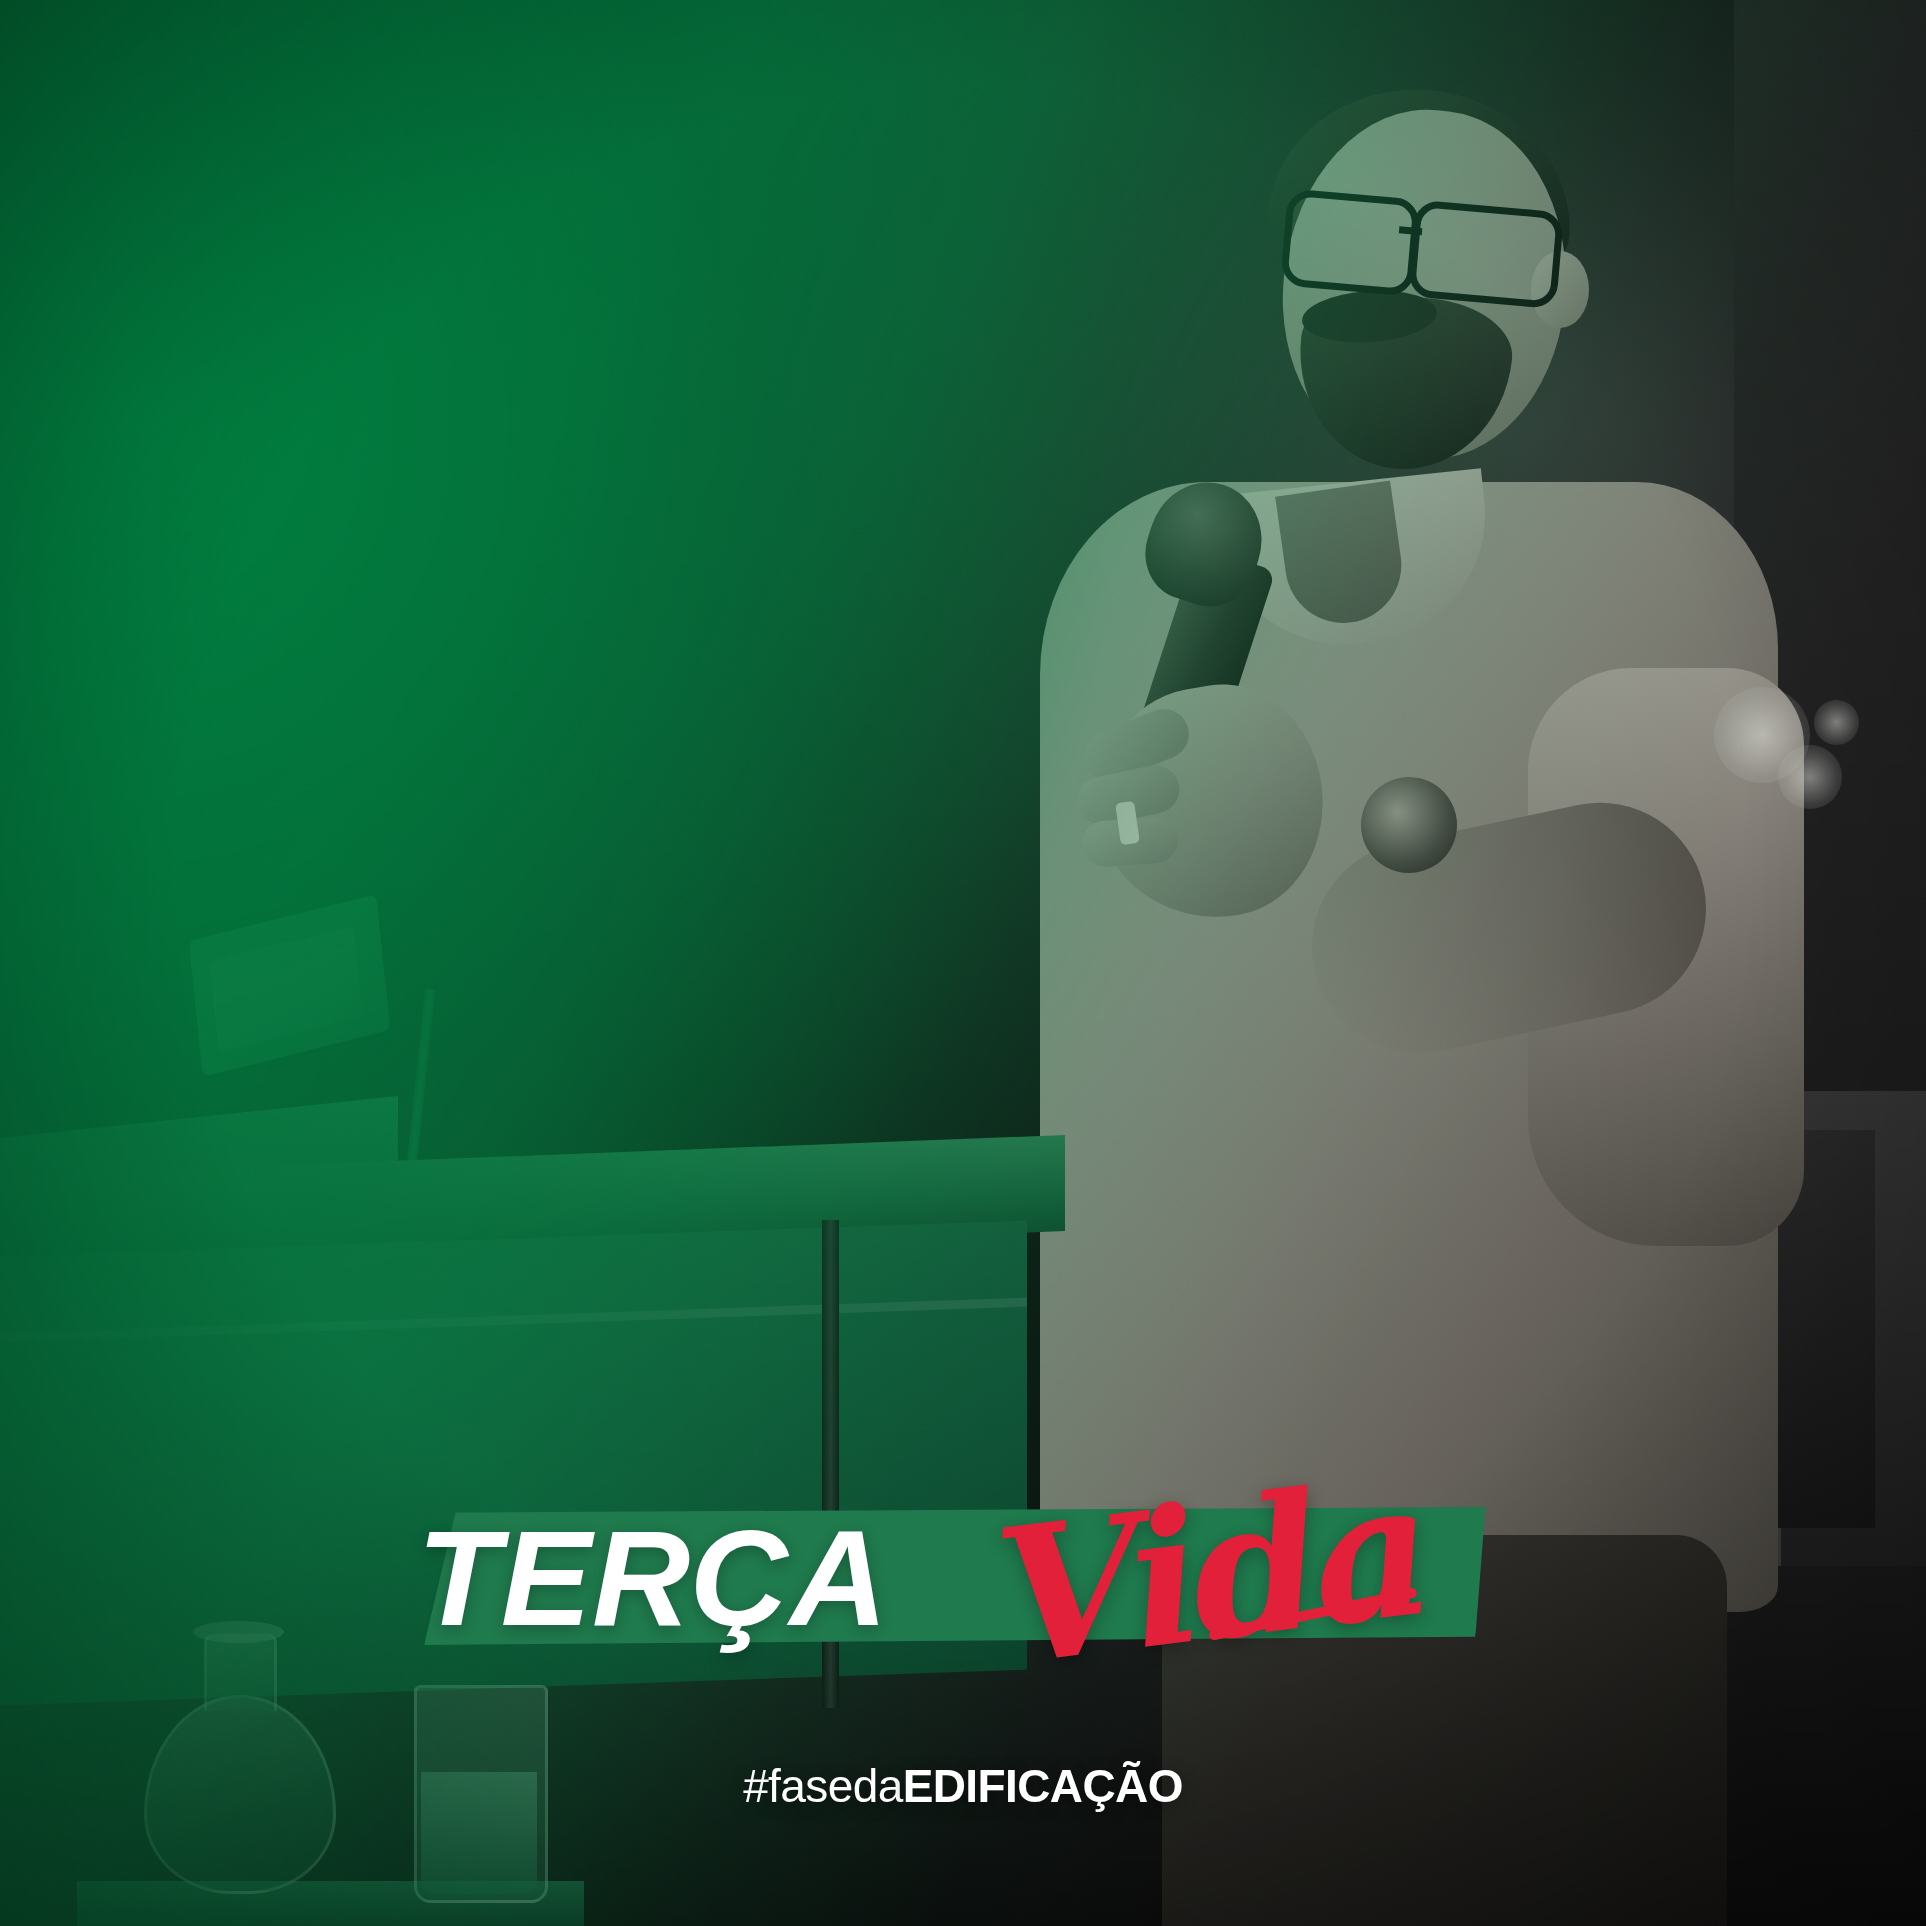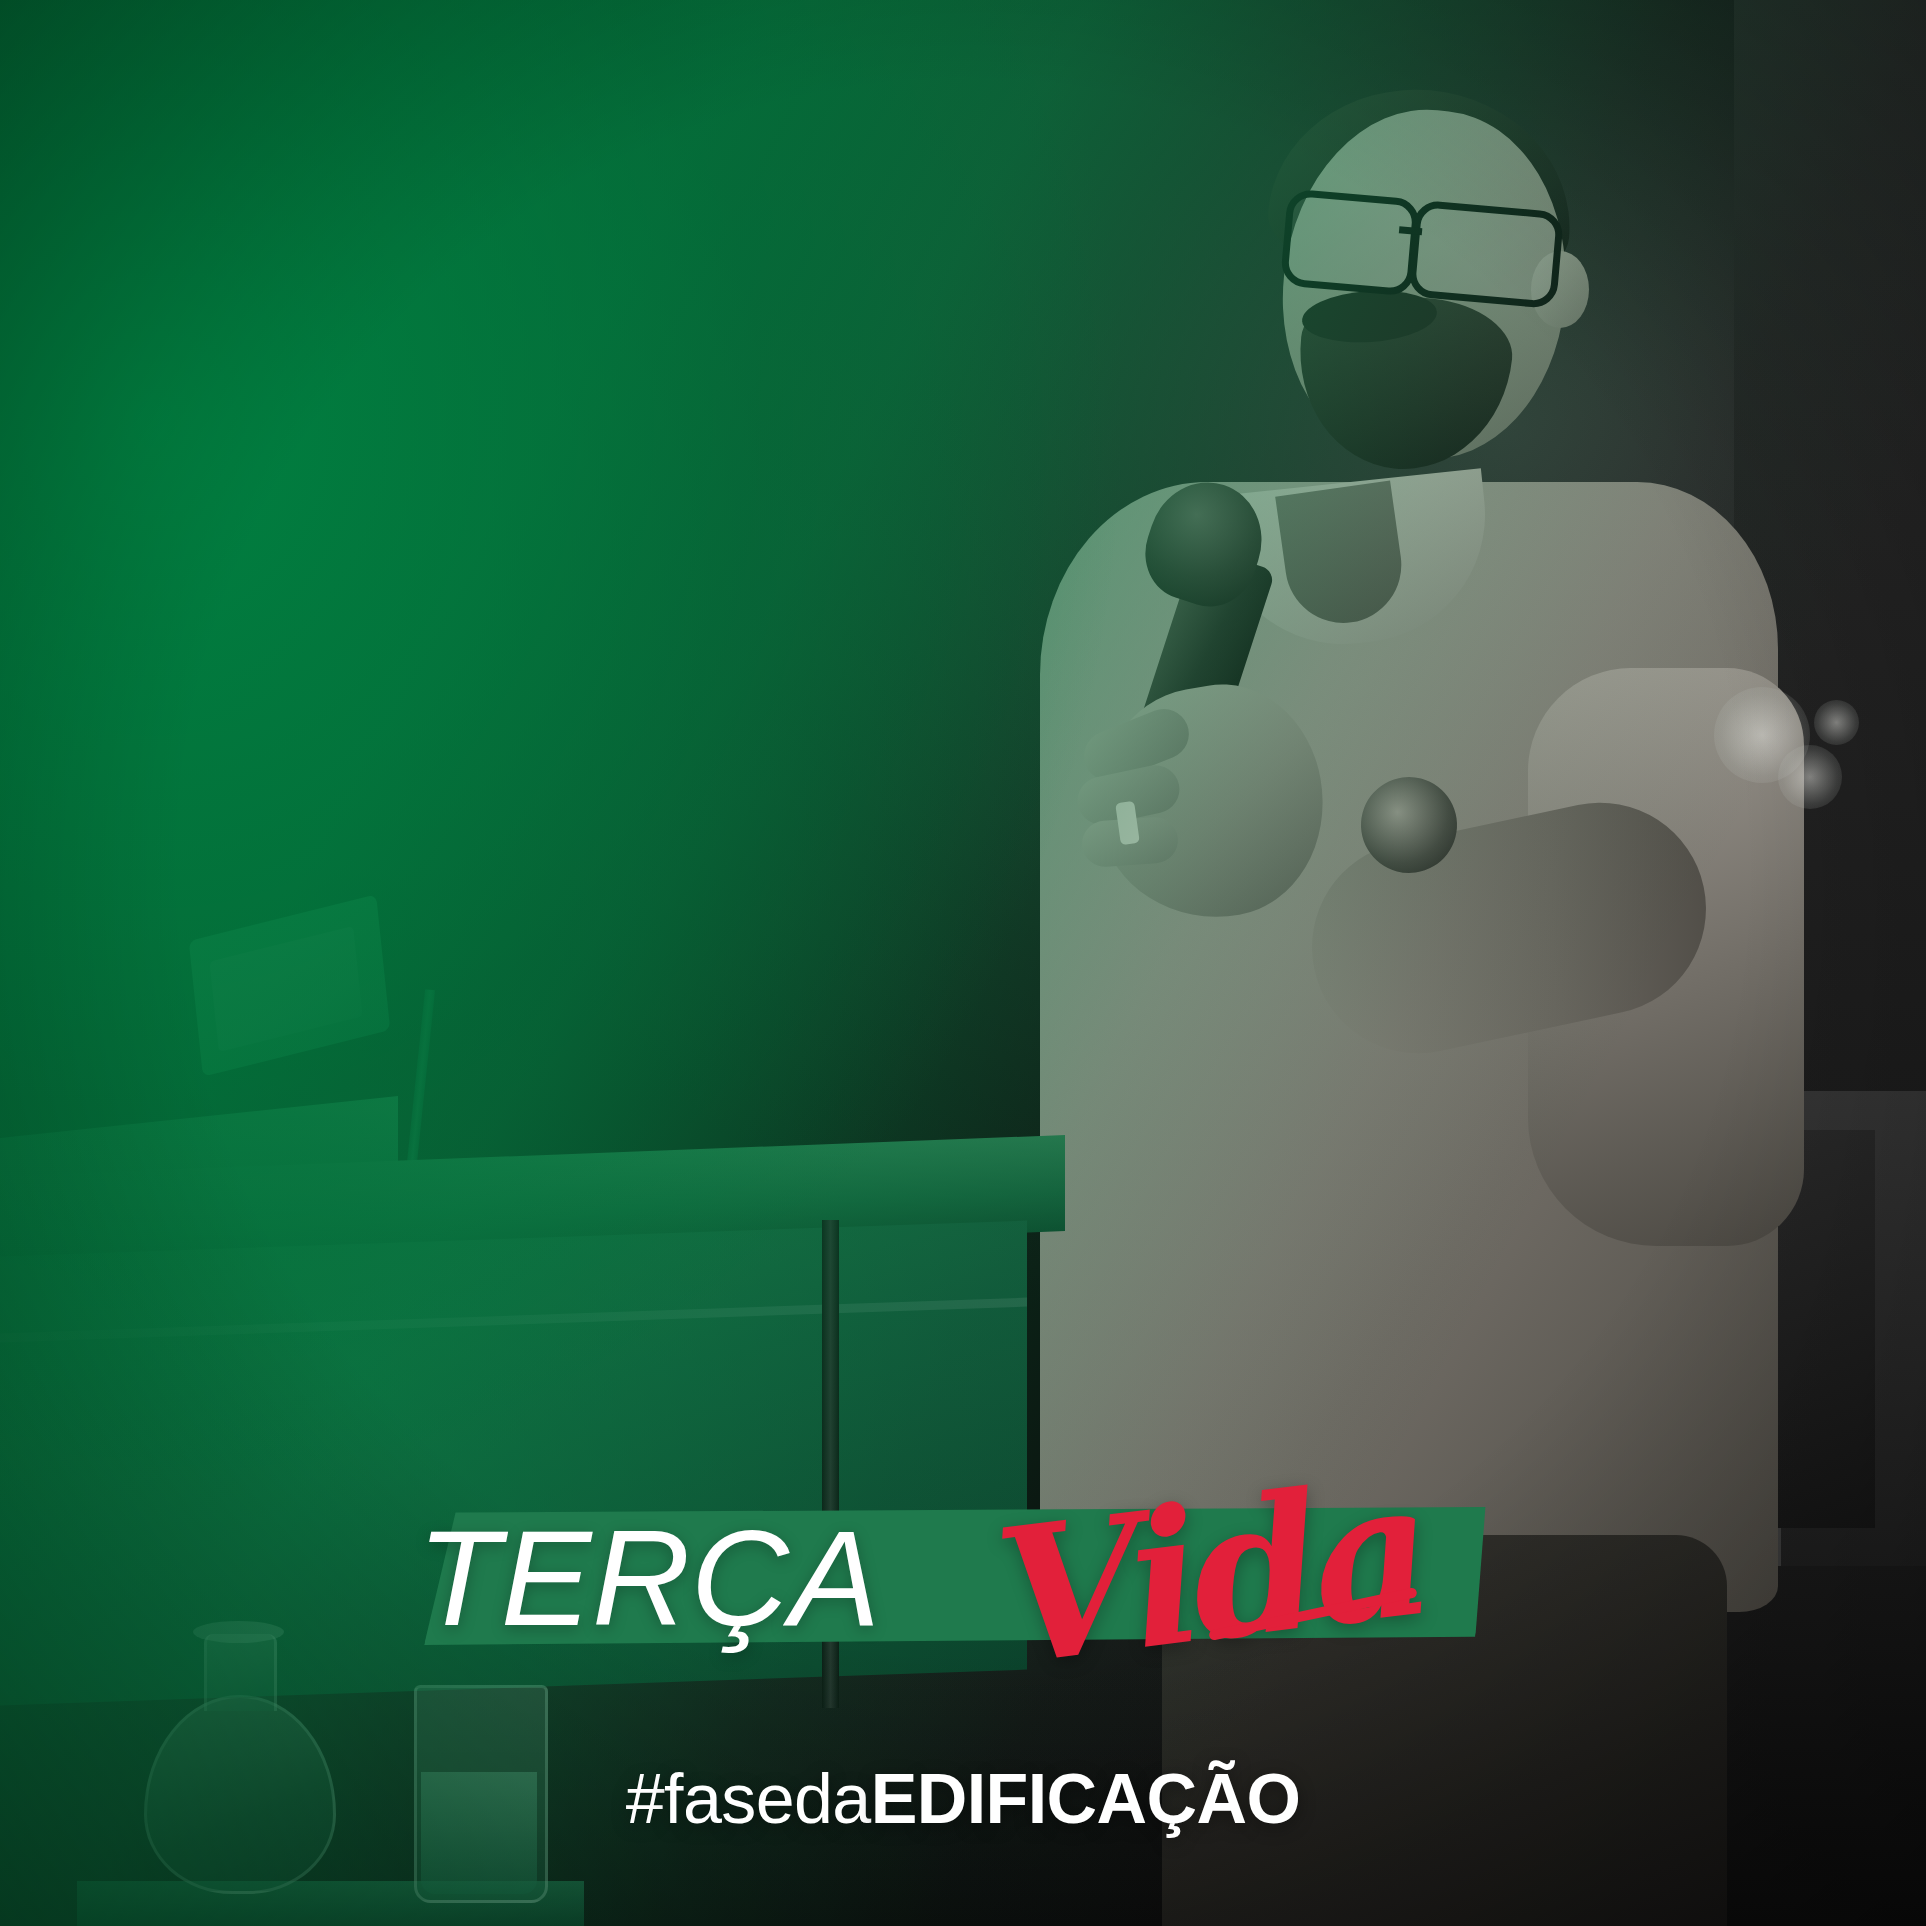--- a/index.html
+++ b/index.html
@@ -362,21 +362,21 @@
     background: #1f7a4d;
     transform: skewX(-9deg);
     clip-path: polygon(1% 4%, 99% 0%, 100% 94%, 0% 100%);
   }
   .logo-terca {
     position: absolute;
     left: 0px;
     top: 23px;
     color: #ffffff;
     font-family: "Liberation Sans", sans-serif;
-    font-weight: 400;
+    font-weight: 700;
     font-style: italic;
     font-size: 136px;
     letter-spacing: 0.6px;
     text-transform: uppercase;
     text-shadow: 0 3.9px 15.4px rgba(0,0,0,0.25);
   }
   .logo-vida {
     position: absolute;
     left: 581px;
     top: -14px;
@@ -400,21 +400,21 @@
     border-radius: 6.4px;
   }
 
   .hashtag {
     position: absolute;
     left: 0; right: 0;
     top: 1759px;
     text-align: center;
     color: #ffffff;
     font-family: "Liberation Sans", sans-serif;
-    font-size: 70px;
+    font-size: 46px;
     letter-spacing: -0.6px;
     text-shadow: 0 3.9px 16.7px rgba(0,0,0,0.40);
   }
   .hashtag .light { font-weight: 400; }
   .hashtag .bold { font-weight: 700; }
 </style>
 </head>
 <body>
 
 <div id="poster">

